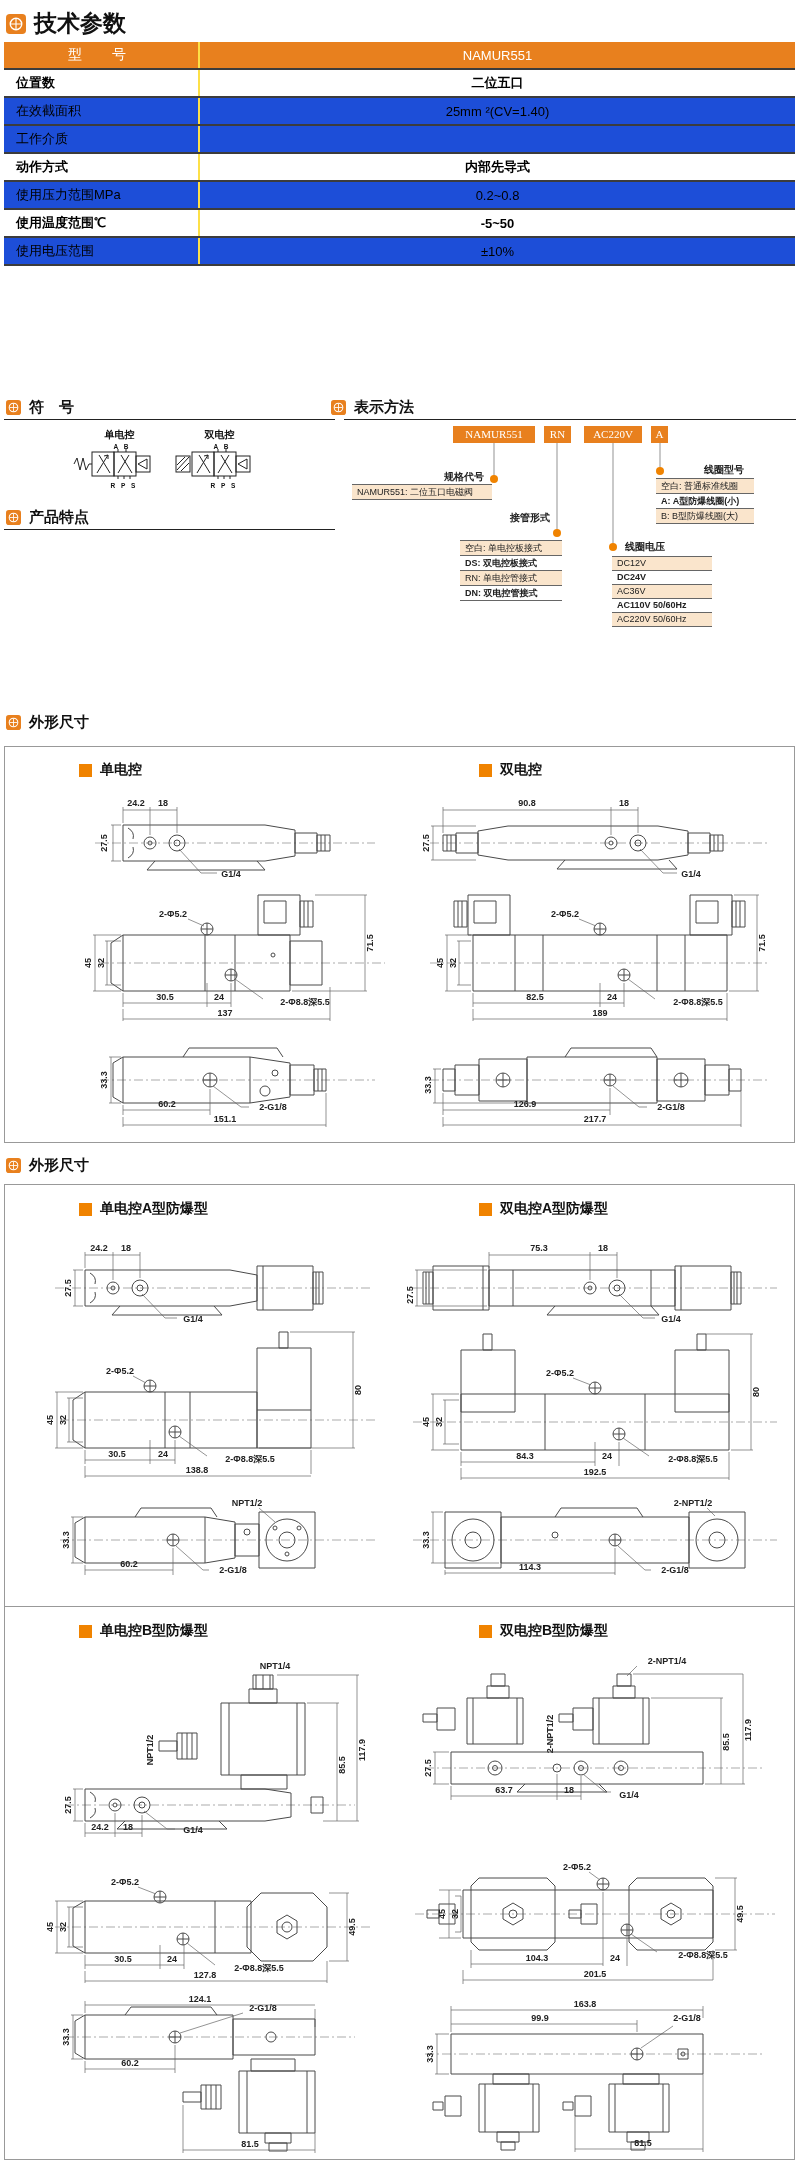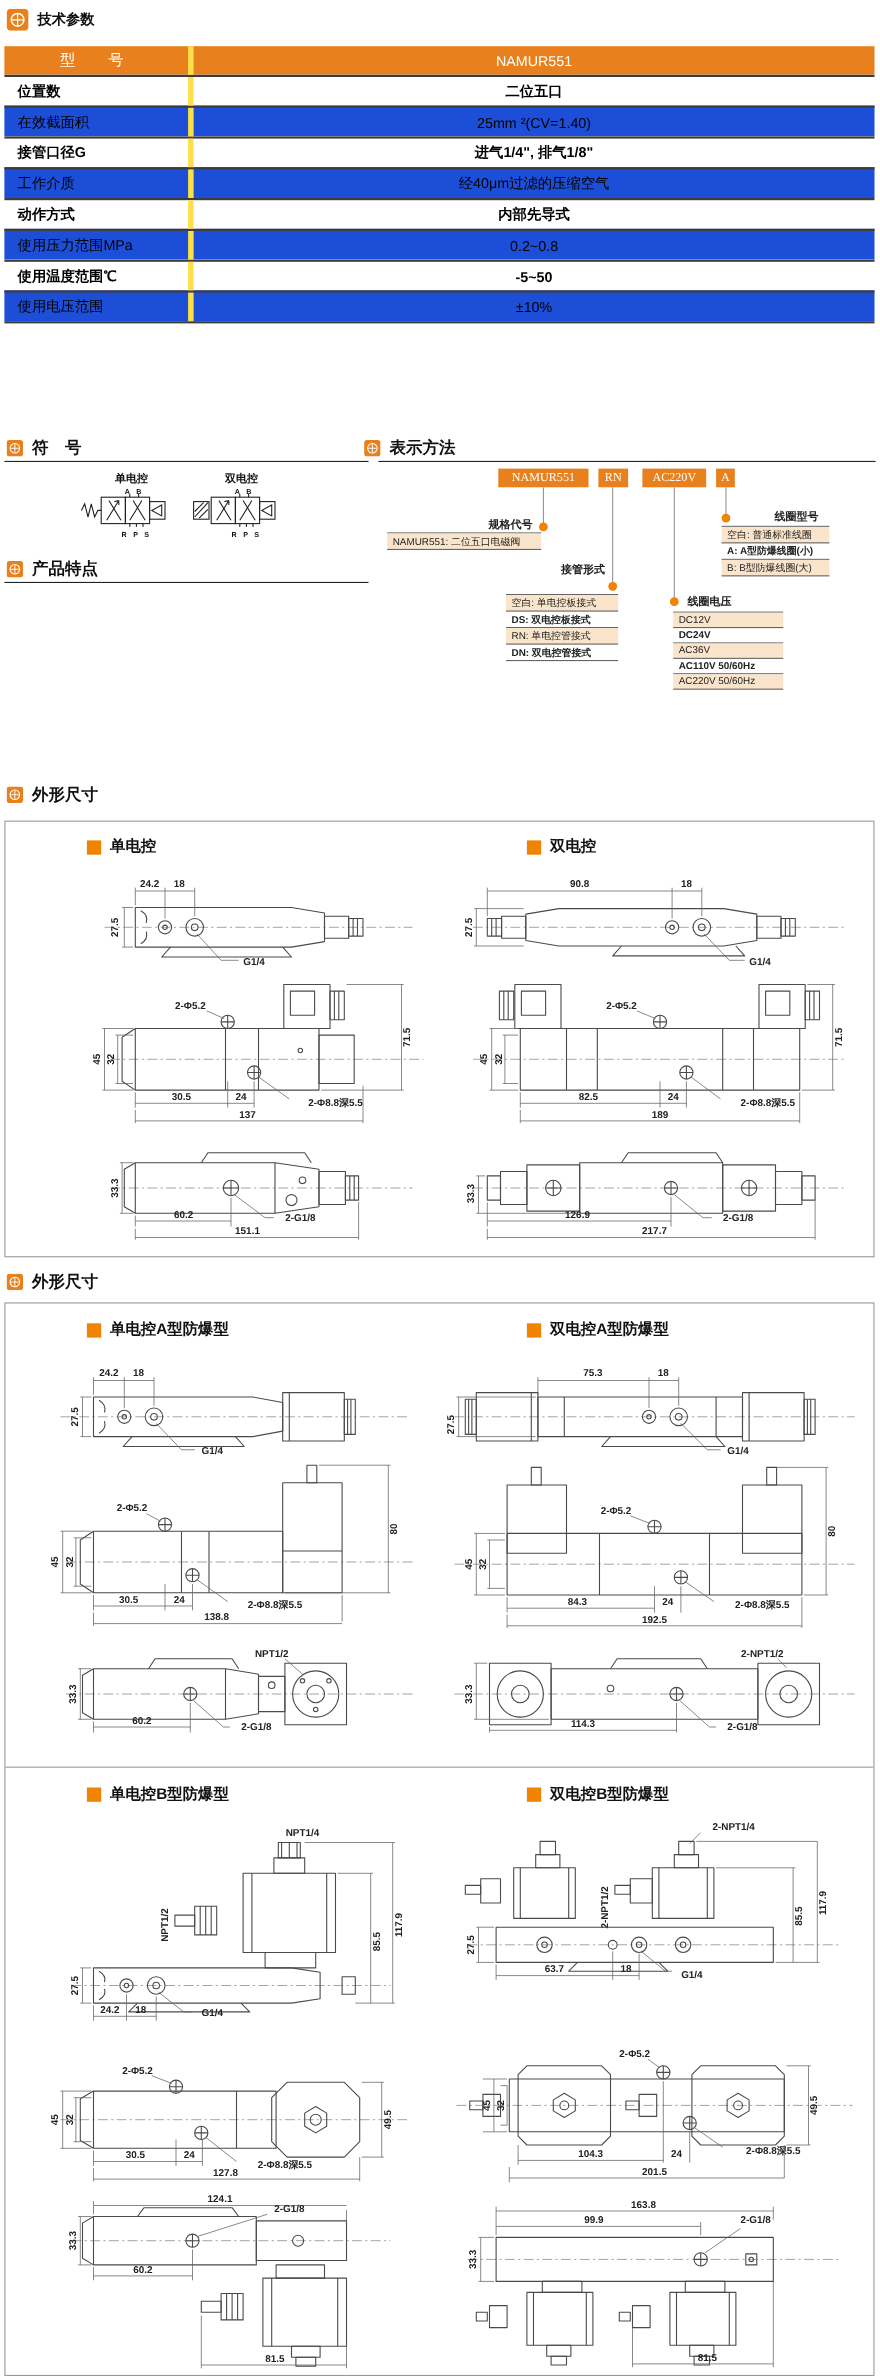--- a/index.html
+++ b/index.html
@@ -1,24 +1,24 @@
 <!DOCTYPE html>
 <html><head>
 <meta charset="utf-8">
 <style>
   body{margin:0;background:#fff}
   #page{position:relative;width:800px;height:2163px;background:#fff;font-family:"Liberation Sans",sans-serif;overflow:hidden}
   .abs{position:absolute}
   
-  .main-title{position:absolute;left:6px;top:8px;display:flex;align-items:center;gap:8px;font-size:13px;font-weight:bold;color:#111}
+  .main-title{position:absolute;left:6px;top:8px;display:flex;align-items:center;gap:8px;font-size:23px;font-weight:bold;color:#111}
   
   .spec{position:absolute;left:4px;top:42px;width:791px;border-bottom:2px solid #3c3c3c}
   .srow{display:flex;height:26px;border-top:2px solid #3c3c3c}
   .srow:first-child{border-top:none}
-  .srow .lab{width:172px;display:flex;align-items:center;padding-left:12px;border-right:5px solid #fde047;font-size:13px;box-sizing:border-box}
+  .srow .lab{width:196px;display:flex;align-items:center;padding-left:12px;border-right:2px solid #fde047;font-size:13px;box-sizing:border-box}
   .srow .val{flex:1;display:flex;align-items:center;justify-content:center;font-size:13px}
   .srow.head{background:#E8801E;color:#fff}
   .srow.head .lab{justify-content:center;padding-left:0;font-size:14px;letter-spacing:8px}
   .srow.w{background:#fff;font-weight:bold}
   .srow.p{background:#1d4ed8}
   
   .sec-title{position:absolute;display:flex;align-items:center;gap:8px;font-size:15px;font-weight:bold;color:#111}
   .rule{position:absolute;height:0;border-top:1px solid #222}
   
   .sym-label{position:absolute;font-size:10px;font-weight:bold;color:#111;text-align:center;width:95px}
@@ -65,27 +65,22 @@
       <div class="val">NAMUR551</div>
     </div>
     <div class="srow w">
         <div class="lab">位置数</div>
         <div class="val">二位五口</div>
       </div>
     <div class="srow p">
         <div class="lab">在效截面积</div>
         <div class="val">25mm ²(CV=1.40)</div>
       </div>
-    <div class="srow w">
-        <div class="lab">接管口径G</div>
-        <div class="val">进气1/4", 排气1/8"</div>
-      </div>
     <div class="srow p">
         <div class="lab">工作介质</div>
-        <div class="val">经40μm过滤的压缩空气</div>
       </div>
     <div class="srow w">
         <div class="lab">动作方式</div>
         <div class="val">内部先导式</div>
       </div>
     <div class="srow p">
         <div class="lab">使用压力范围MPa</div>
         <div class="val">0.2~0.8</div>
       </div>
     <div class="srow w">

